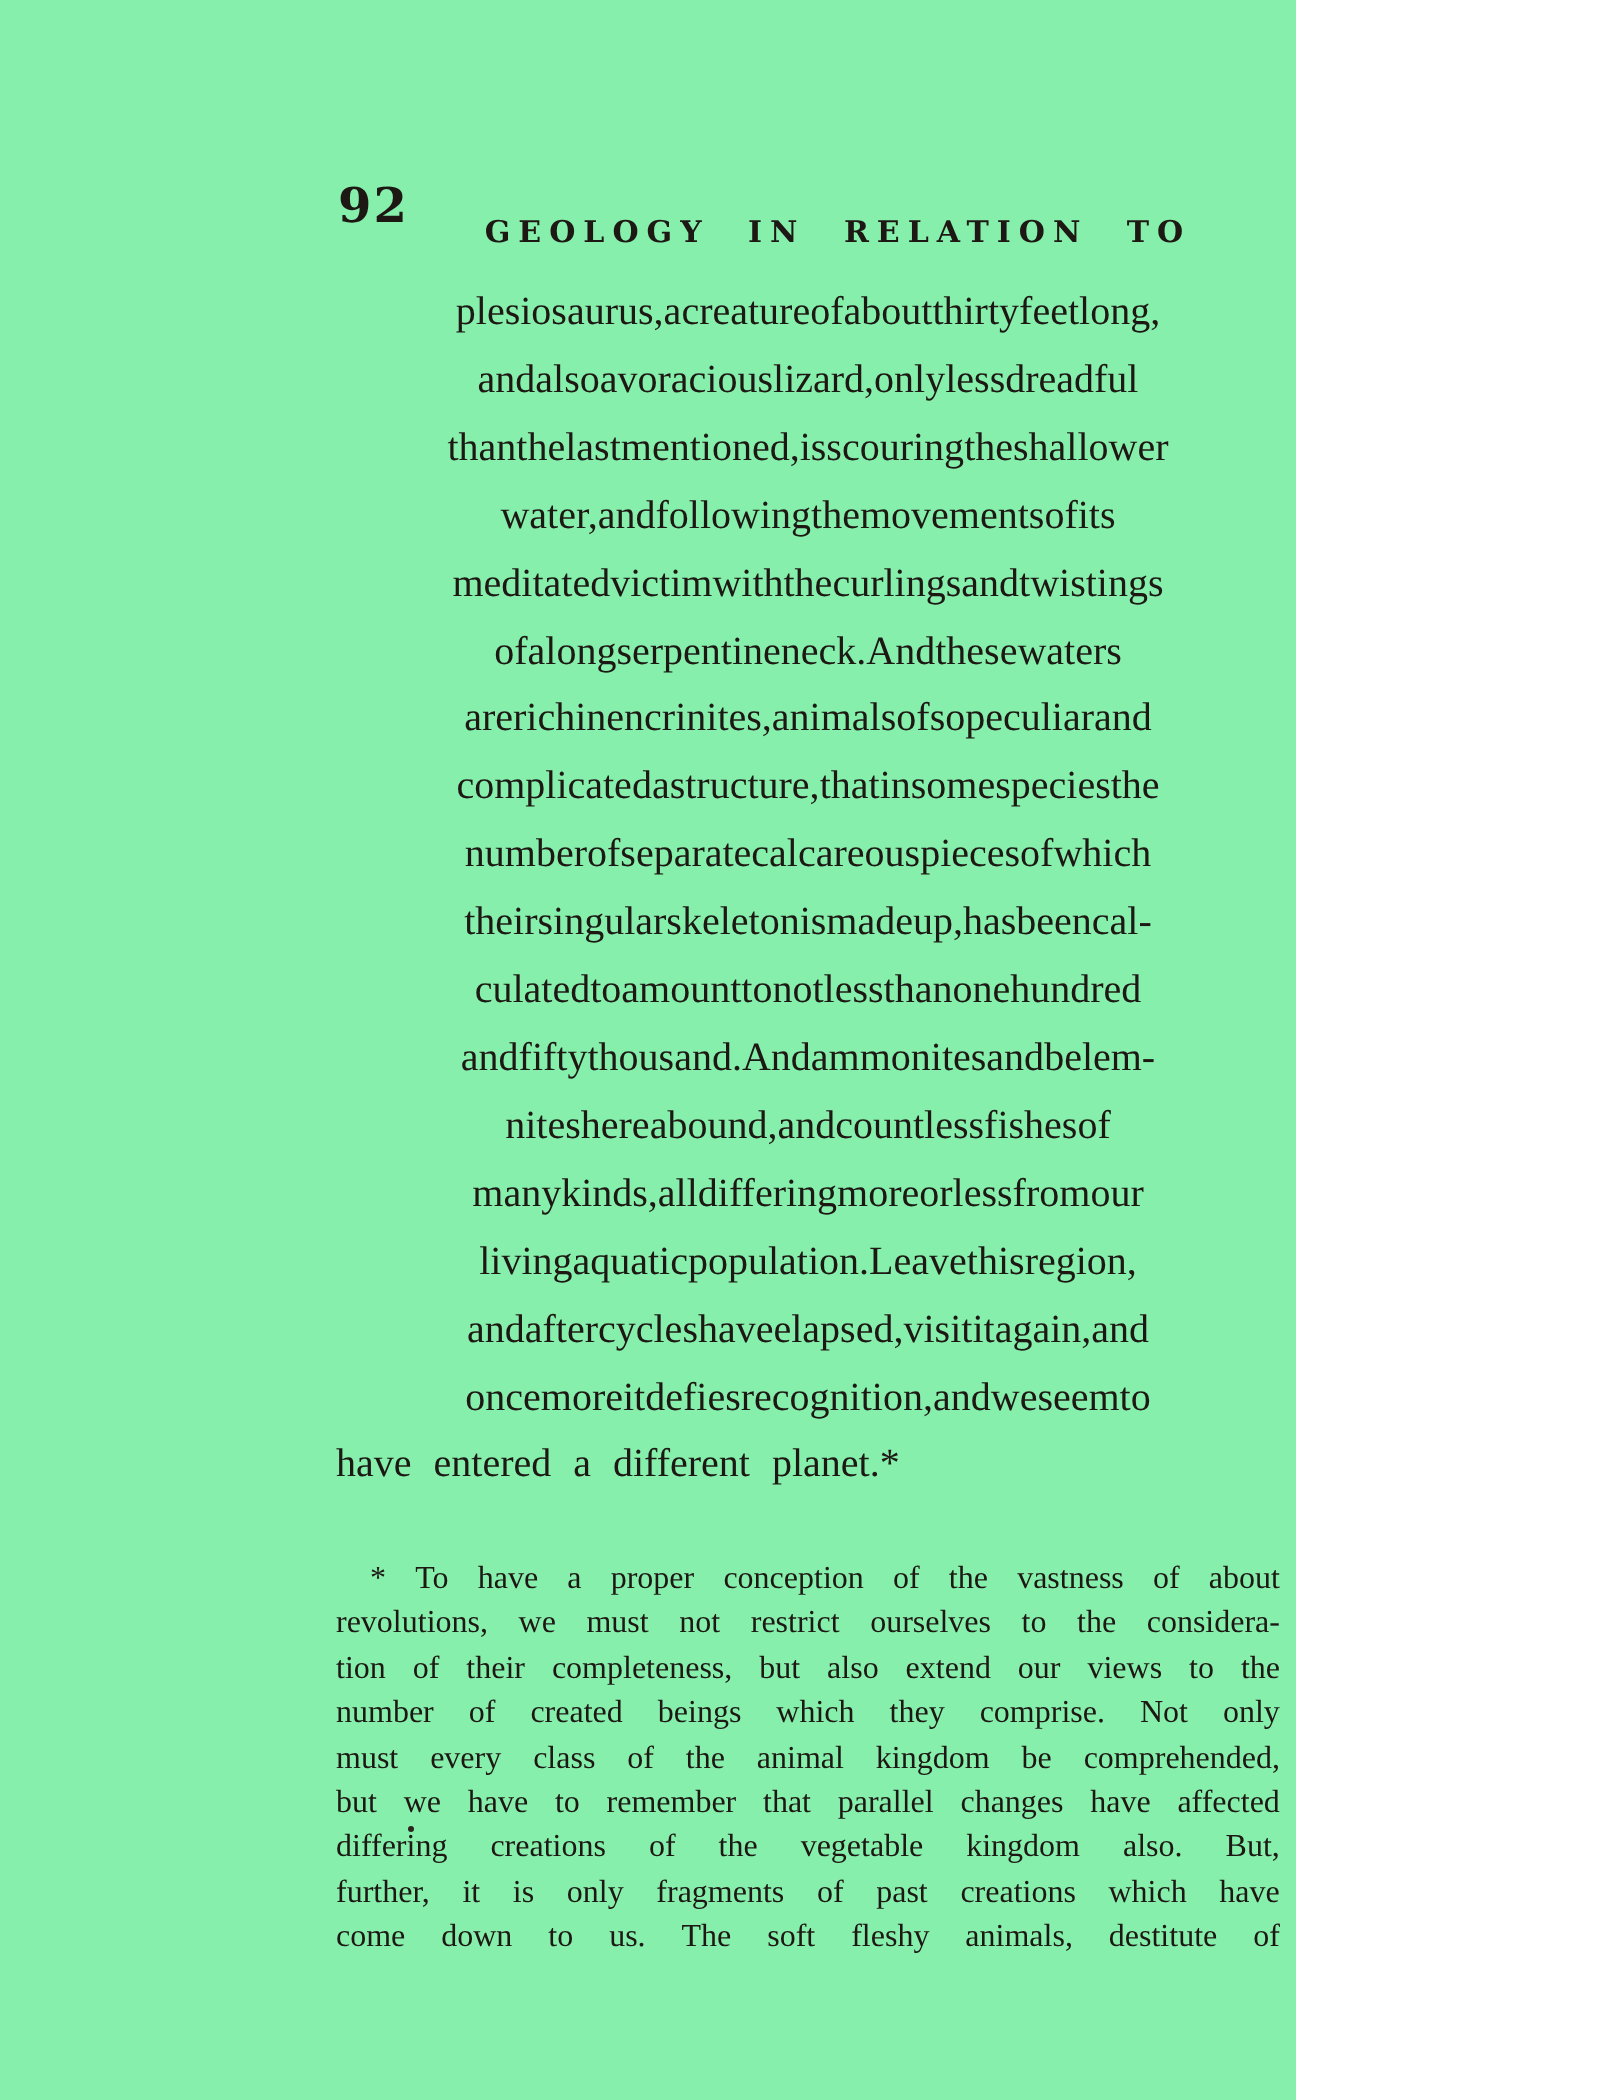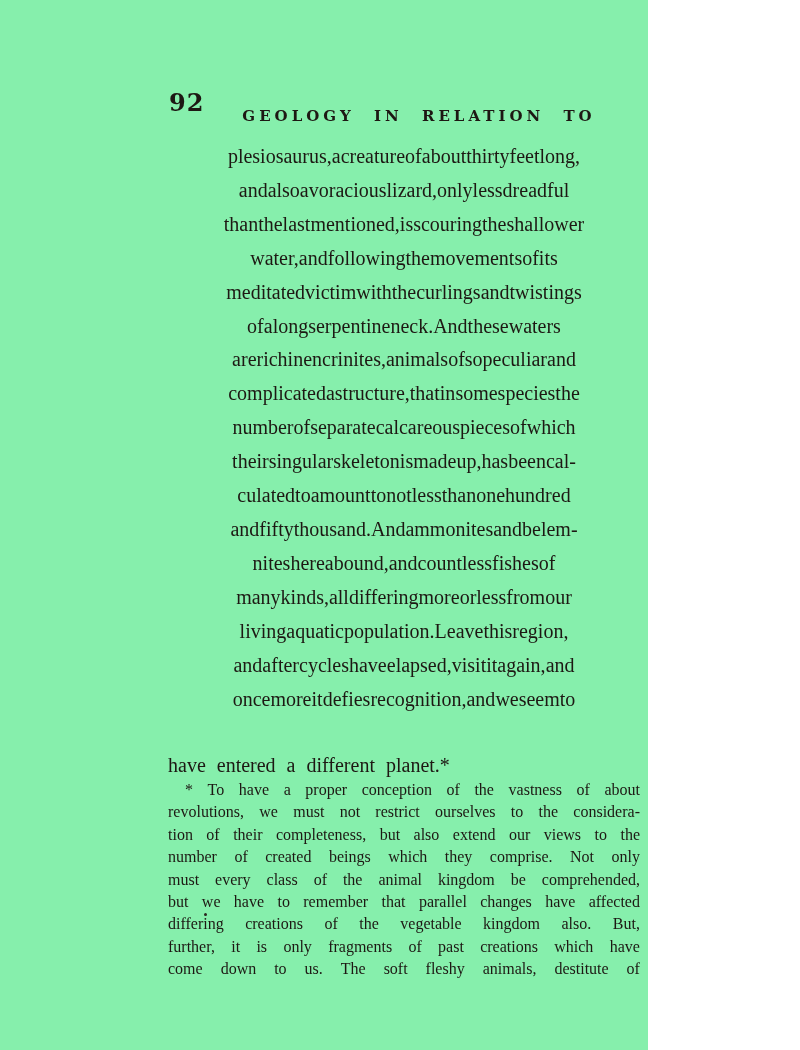--- a/index.html
+++ b/index.html
@@ -35,21 +35,21 @@
     font-family:"DejaVu Serif", serif;
     white-space:nowrap;
   }
   
   .bodytext{
     position:absolute;
     top:140px;left:168px;width:472px;
     font-size:20px;line-height:33.9px;
   }
   .bline.just{display:flex;justify-content:center;}
-  .bline.left{text-align:left;word-spacing:6px;margin-top:33px;}
+  .bline.left{text-align:left;word-spacing:6px;}
   
   .footnote{
     position:absolute;
     top:779px;left:168px;width:472px;
     font-size:16px;line-height:22.4px;
   }
   .fline.just{display:flex;justify-content:space-between;}
   .fline.indent{padding-left:17px;}
   
   .speck{

